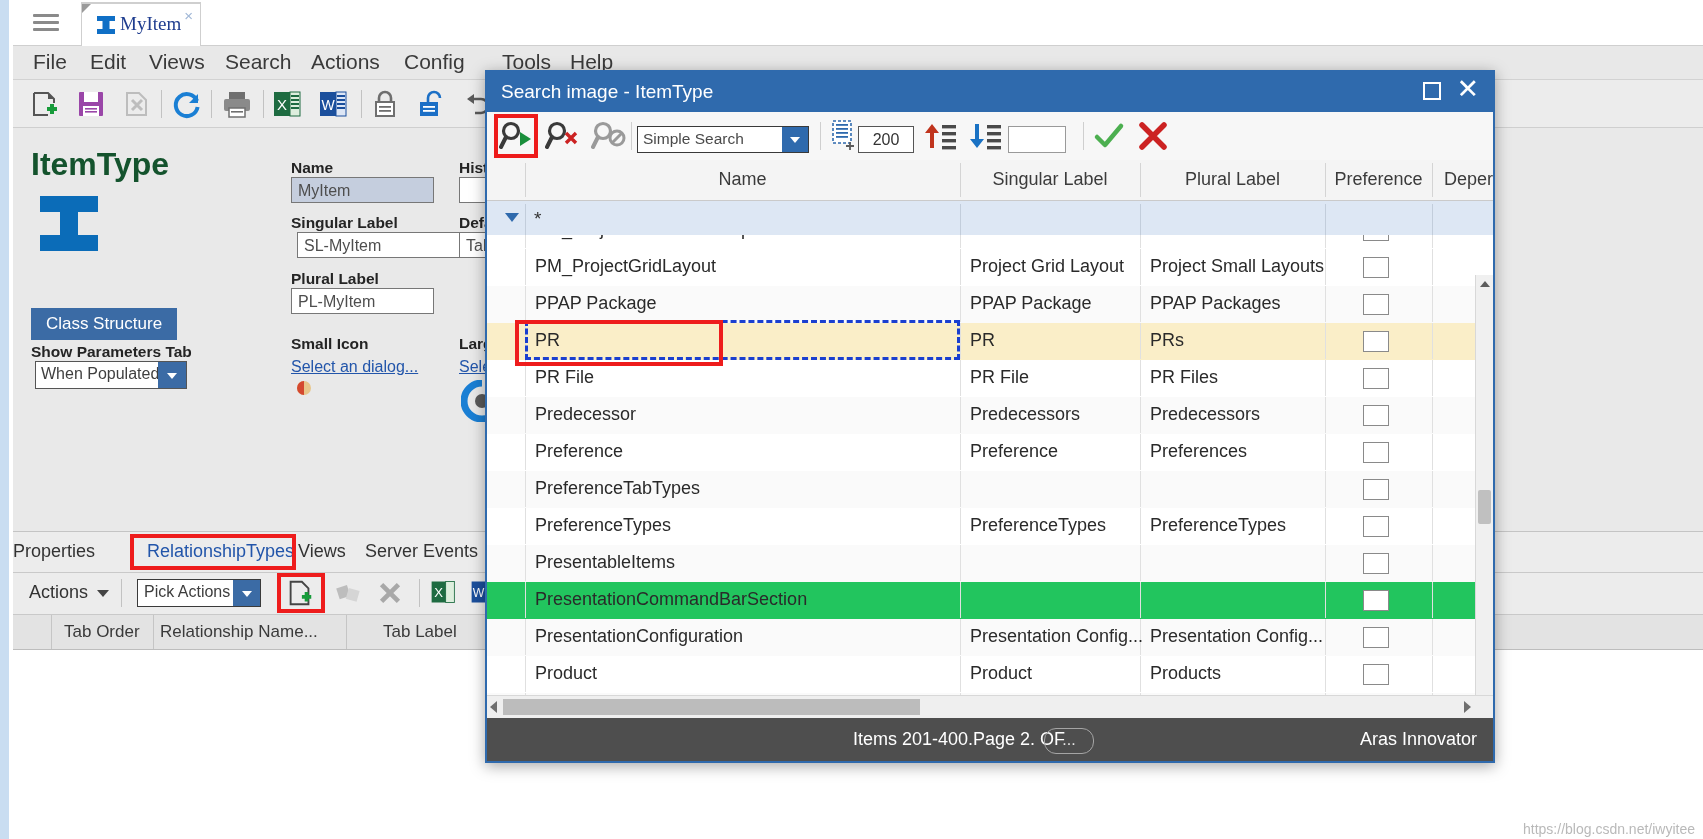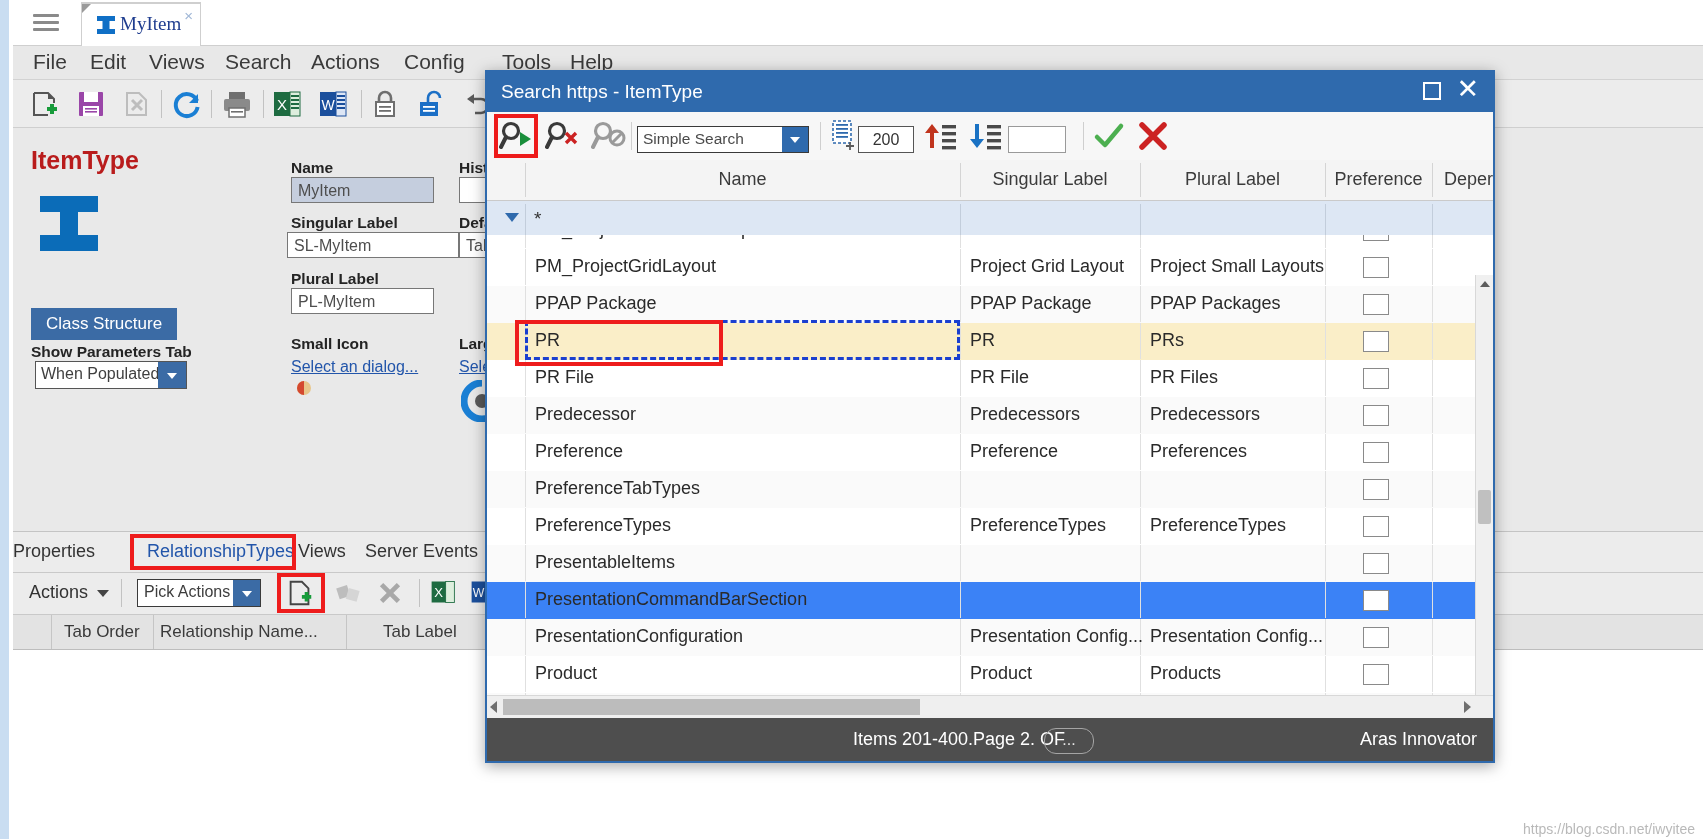--- a/index.html
+++ b/index.html
@@ -34,21 +34,21 @@
   .menubar{position:relative;height:33px;background:#e8e8e8;border-bottom:1px solid #d2d2d2;}
   .menubar .mi{position:absolute;top:4px;font-size:21px;color:#3a3a3a;cursor:pointer;font-family:"Liberation Sans",sans-serif;}
 
   
   .toolbar{position:relative;height:47px;background:#ececec;border-bottom:1px solid #cfcfcf;}
   .tbtn{position:absolute;top:8px;width:32px;height:32px;cursor:pointer;}
   .tsep{position:absolute;top:10px;width:1px;height:28px;background:#c2c2c2;}
 
   
   .form-area{position:relative;height:403px;background:#e9e9e9;border-bottom:1px solid #c4c4c4;}
-  .itemtype-title{position:absolute;left:18px;top:18px;font-size:25px;font-weight:bold;color:#b91c1c;text-align:center;}
+  .itemtype-title{position:absolute;left:18px;top:18px;font-size:32px;font-weight:bold;color:#14532d;text-align:center;}
   .big-icon{position:absolute;left:27px;top:68px;width:58px;height:55px;}
   .class-btn{position:absolute;left:18px;top:180px;width:146px;height:32px;background:#3b6ba5;
     color:#fff;font-size:17px;text-align:center;line-height:32px;cursor:pointer;}
   .lbl{position:absolute;font-size:15.5px;font-weight:bold;color:#242424;}
   .txtbox{position:absolute;height:26px;border:1px solid #777;background:#fff;
     font-size:16px;color:#4e4e4e;padding:0 6px;line-height:26px;box-sizing:border-box;
     white-space:nowrap;overflow:hidden;}
   .txtbox.sel{background:#c5cede;}
   .combo{position:absolute;height:28px;border:1px solid #555;background:#fff;box-sizing:border-box;}
   .combo .val{position:absolute;left:5px;top:3px;font-size:16px;color:#3f3f3f;}
@@ -262,21 +262,21 @@
       <div class="lbl" style="left:18px;top:215px">Show Parameters Tab</div>
       <div class="combo" style="left:22px;top:233px;width:152px">
         <span class="val">When Populated</span>
         <span class="arw"></span>
       </div>
 
       <div class="lbl" style="left:278px;top:31px">Name</div>
       <div class="txtbox sel" style="left:278px;top:49px;width:143px">MyItem</div>
 
       <div class="lbl" style="left:278px;top:86px">Singular Label</div>
-      <div class="txtbox" style="left:274px;top:104px;width:172px">SL-MyItem</div>
+      <div class="txtbox" style="left:284px;top:104px;width:172px">SL-MyItem</div>
 
       <div class="lbl" style="left:278px;top:142px">Plural Label</div>
       <div class="txtbox" style="left:278px;top:160px;width:143px">PL-MyItem</div>
 
       <div class="lbl" style="left:278px;top:207px">Small Icon</div>
       <div class="lnk" style="left:278px;top:230px">Select an dialog...</div>
       <svg style="position:absolute;left:280px;top:250px;width:20px;height:20px" viewBox="0 0 20 20">
         <circle cx="11" cy="10" r="7" fill="#e8c68a"></circle>
         <path d="M11 3a7 7 0 0 0 0 14z" fill="#d4492f"></path>
       </svg>
@@ -344,21 +344,21 @@
       <span class="ch" style="left:51px">Tab Order</span>
       <span class="ch" style="left:147px">Relationship Name...</span>
       <span class="ch" style="left:370px">Tab Label</span>
     </div>
     <div class="relbody"></div>
   </div>
 
   <div class="dlg">
 
     <div class="dlg-title">
-      <span class="t">Search https - ItemType</span>
+      <span class="t">Search image - ItemType</span>
       <span class="btnmax"></span>
       <span class="btnclose">✕</span>
     </div>
 
     <div class="dlg-tools">
 
       <svg class="dtbtn" style="left:12px;width:36px;height:34px" viewBox="0 0 36 34">
         <circle cx="12" cy="11" r="7.5" fill="none" stroke="#3a3a3a" stroke-width="3.2"></circle>
         <path d="M7 17L2 27" stroke="#3a3a3a" stroke-width="4" stroke-linecap="round"></path>
         <path d="M21 12l11 7-11 7z" fill="#1a8f3c"></path>
@@ -560,21 +560,21 @@
         <div class="grow alt" style="top:310px">
           <div class="gutter"></div>
           <div class="vline" style="left:473px"></div>
             <div class="vline" style="left:653px"></div>
           <div class="vline" style="left:838px"></div>
             <div class="vline" style="left:945px"></div>
           <span class="c" style="left:48px">PresentableItems</span>
           <span class="cbx" style="left:876px;top:8px"></span>
         </div>
 
-        <div class="grow" style="top:347px;background:#3b82f6">
+        <div class="grow" style="top:347px;background:#22c55e">
           <div class="gutter"></div>
           <div class="vline" style="left:473px"></div>
             <div class="vline" style="left:653px"></div>
           <div class="vline" style="left:838px"></div>
             <div class="vline" style="left:945px"></div>
           <span class="c" style="left:48px">PresentationCommandBarSection</span>
           <span class="cbx" style="left:876px;top:8px"></span>
         </div>
 
         <div class="grow alt" style="top:384px">

